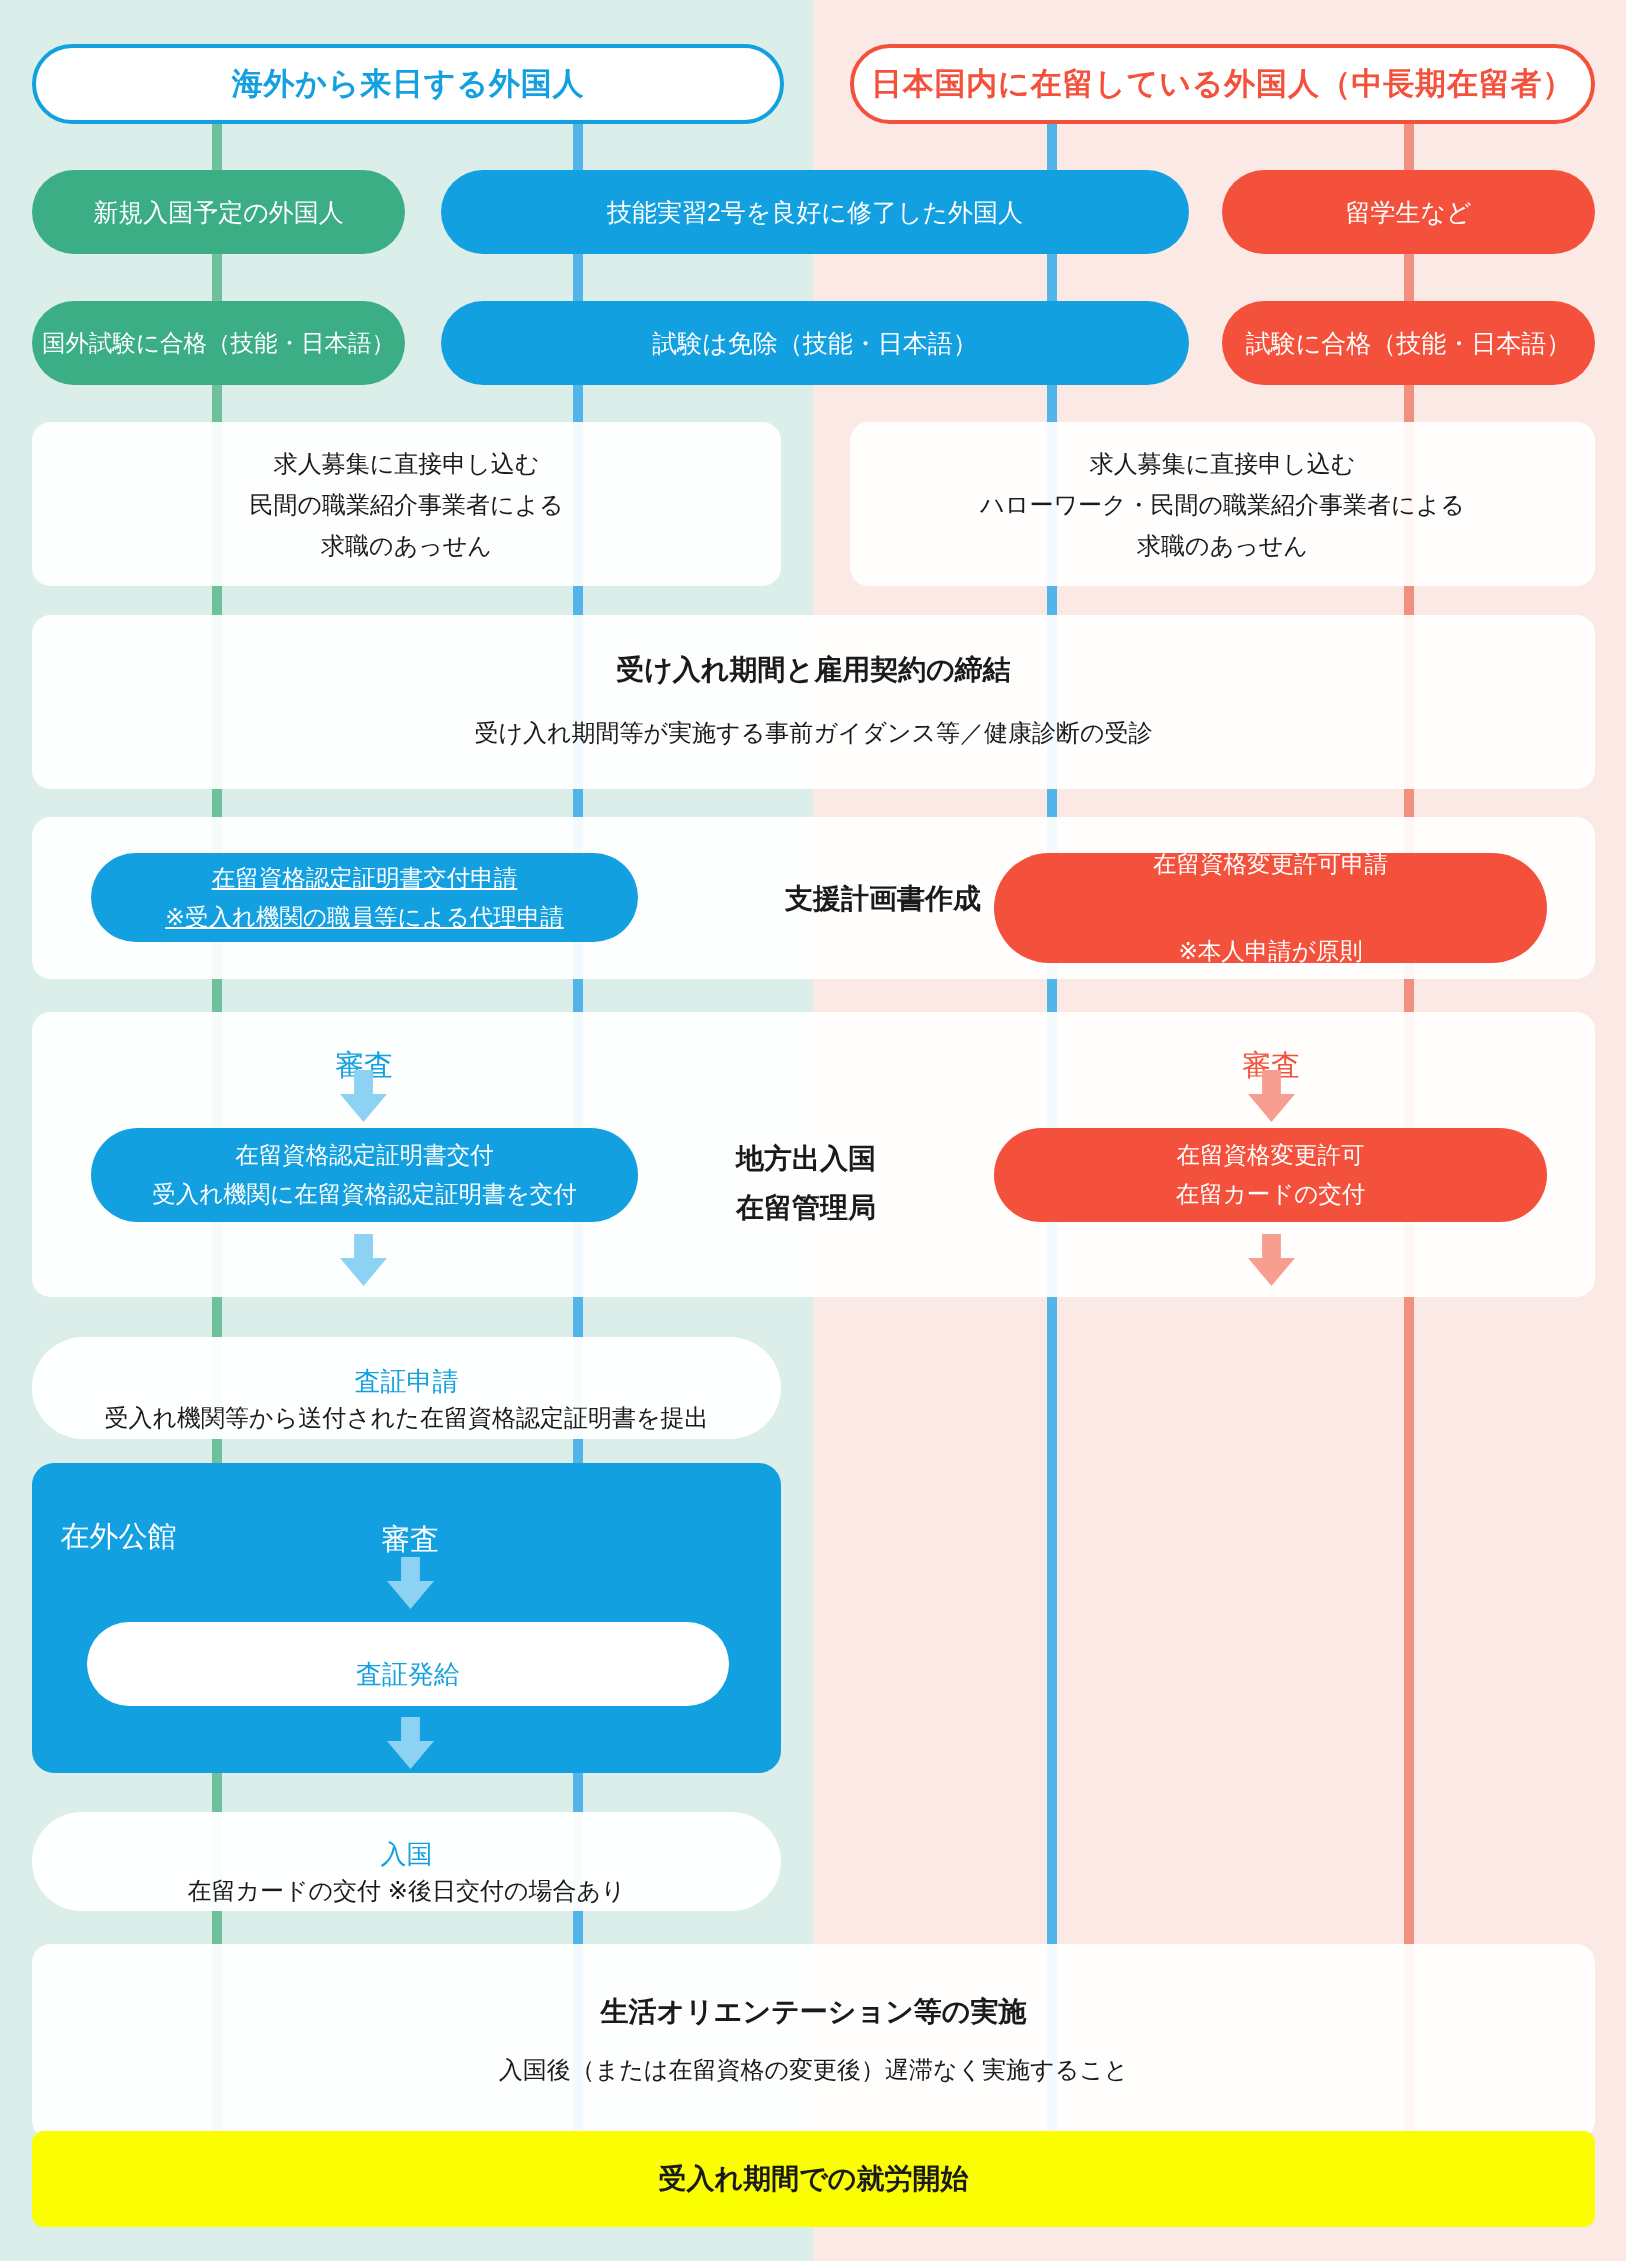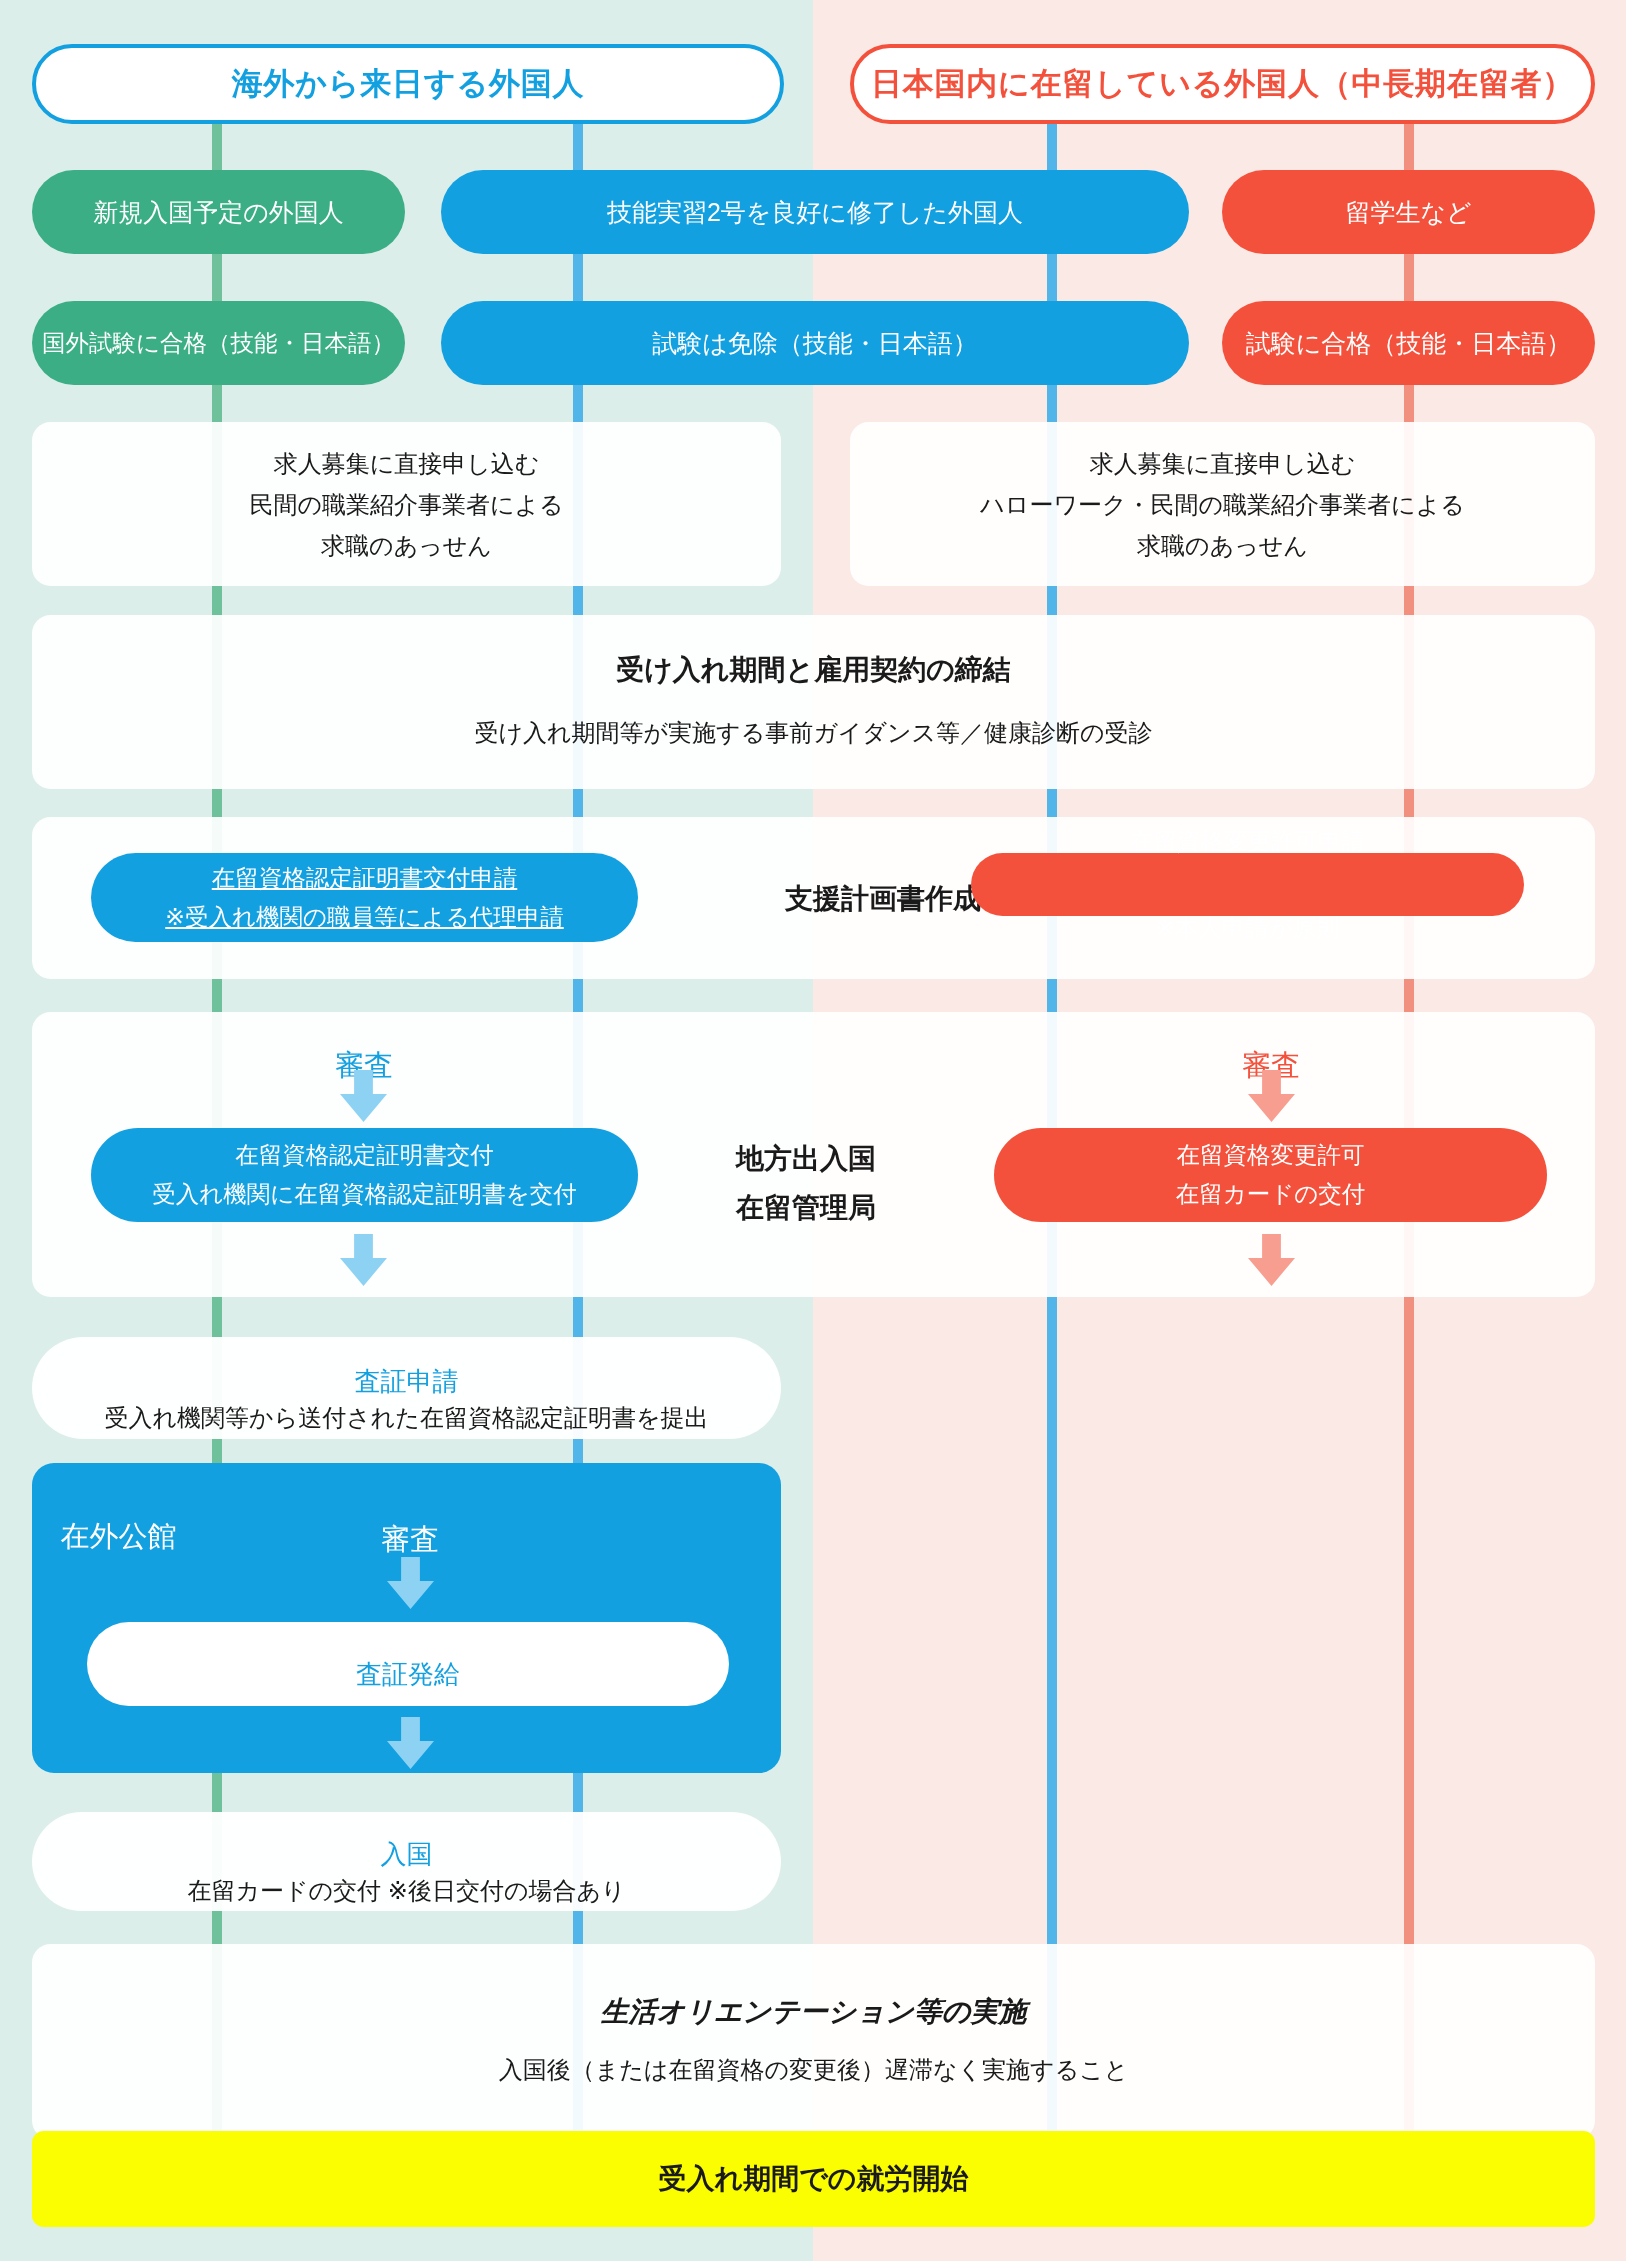--- a/index.html
+++ b/index.html
@@ -90,21 +90,21 @@
     <div class="title-txt" style="margin-bottom:23.5px;">受け入れ期間と雇用契約の締結</div>
     <div class="body-txt">受け入れ期間等が実施する事前ガイダンス等／健康診断の受診</div>
   </div>
 
   <div class="abs box whitebox" style="left:32px;top:817px;width:1563px;height:162px;"></div>
   <div class="abs pill fill-blue" style="left:91px;top:853px;width:547px;height:89px;text-decoration:underline;">
     <div class="two-line">在留資格認定証明書交付申請</div>
     <div class="two-line">※受入れ機関の職員等による代理申請</div>
   </div>
   <div class="abs title-txt" style="left:662px;top:880px;width:319px;text-align:right;">支援計画書作成</div>
-  <div class="abs pill fill-red" style="left:971px;top:853px;width:553px;height:63px;gap:48px;">
+  <div class="abs pill fill-red" style="left:994px;top:853px;width:553px;height:110px;gap:48px;">
     <div class="two-line">在留資格変更許可申請</div>
     <div class="two-line">※本人申請が原則</div>
   </div>
 
   <div class="abs box whitebox" style="left:32px;top:1012px;width:1563px;height:285px;"></div>
   <div class="abs mini-title blue-txt" style="left:280px;top:1026px;width:168px;text-align:center;font-size:29px;">審査</div>
   <div class="arrow blue" style="left:340px;top:1070px;width:47px;height:52px;"></div>
   <div class="abs pill fill-blue" style="left:91px;top:1128px;width:547px;height:94px;">
     <div class="two-line">在留資格認定証明書交付</div>
     <div class="two-line">受入れ機関に在留資格認定証明書を交付</div>
@@ -136,21 +136,21 @@
     </div>
     <div class="arrow blue" style="left:355px;top:254px;width:47px;height:52px;"></div>
   </div>
 
   <div class="abs pill" style="left:32px;top:1812px;width:749px;height:99px;background:rgba(255,255,255,0.96);">
     <div class="mini-title blue-txt" style="margin-bottom:5px;">入国</div>
     <div class="body-txt" style="line-height:28.5px;">在留カードの交付 ※後日交付の場合あり</div>
   </div>
 
   <div class="abs box whitebox" style="left:32px;top:1944px;width:1563px;height:195px;">
-    <div class="title-txt" style="margin-bottom:18px;font-style:italic;">生活オリエンテーション等の実施</div>
+    <div class="title-txt" style="margin-bottom:18px;">生活オリエンテーション等の実施</div>
     <div class="body-txt">入国後（または在留資格の変更後）遅滞なく実施すること</div>
   </div>
 
   <div class="abs yellowbar" style="left:32px;top:2131px;width:1563px;height:96px;">
     <span class="title-txt">受入れ期間での就労開始</span>
   </div>
 
 </div>
 
 

